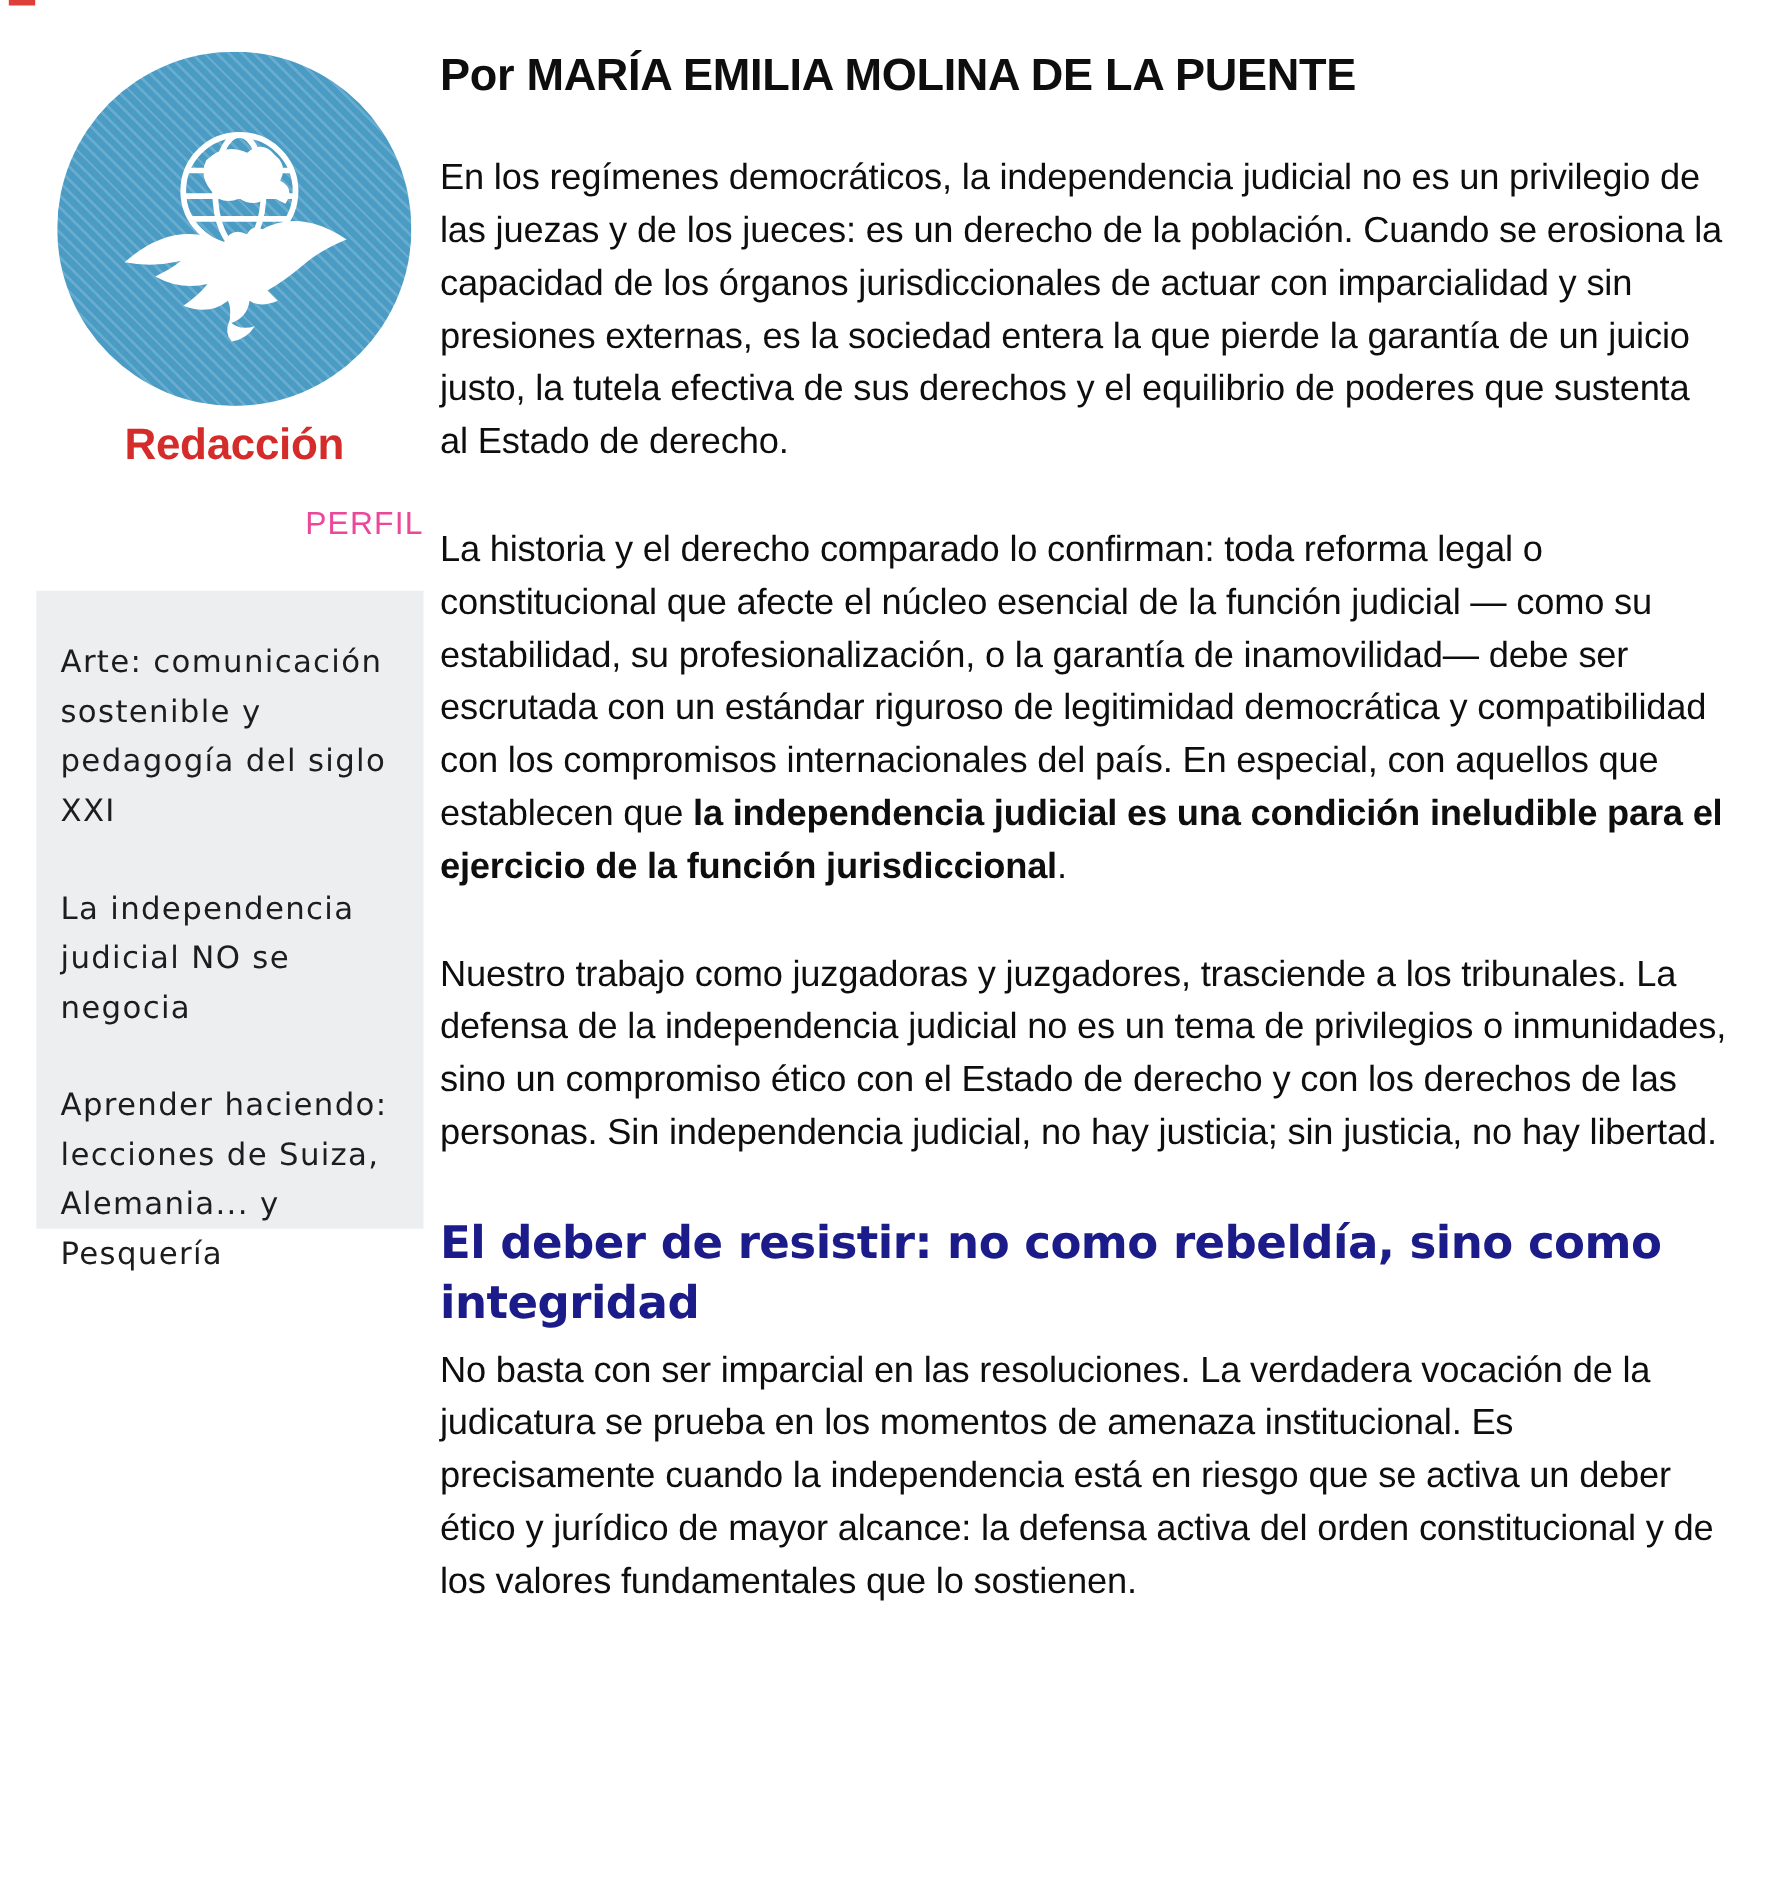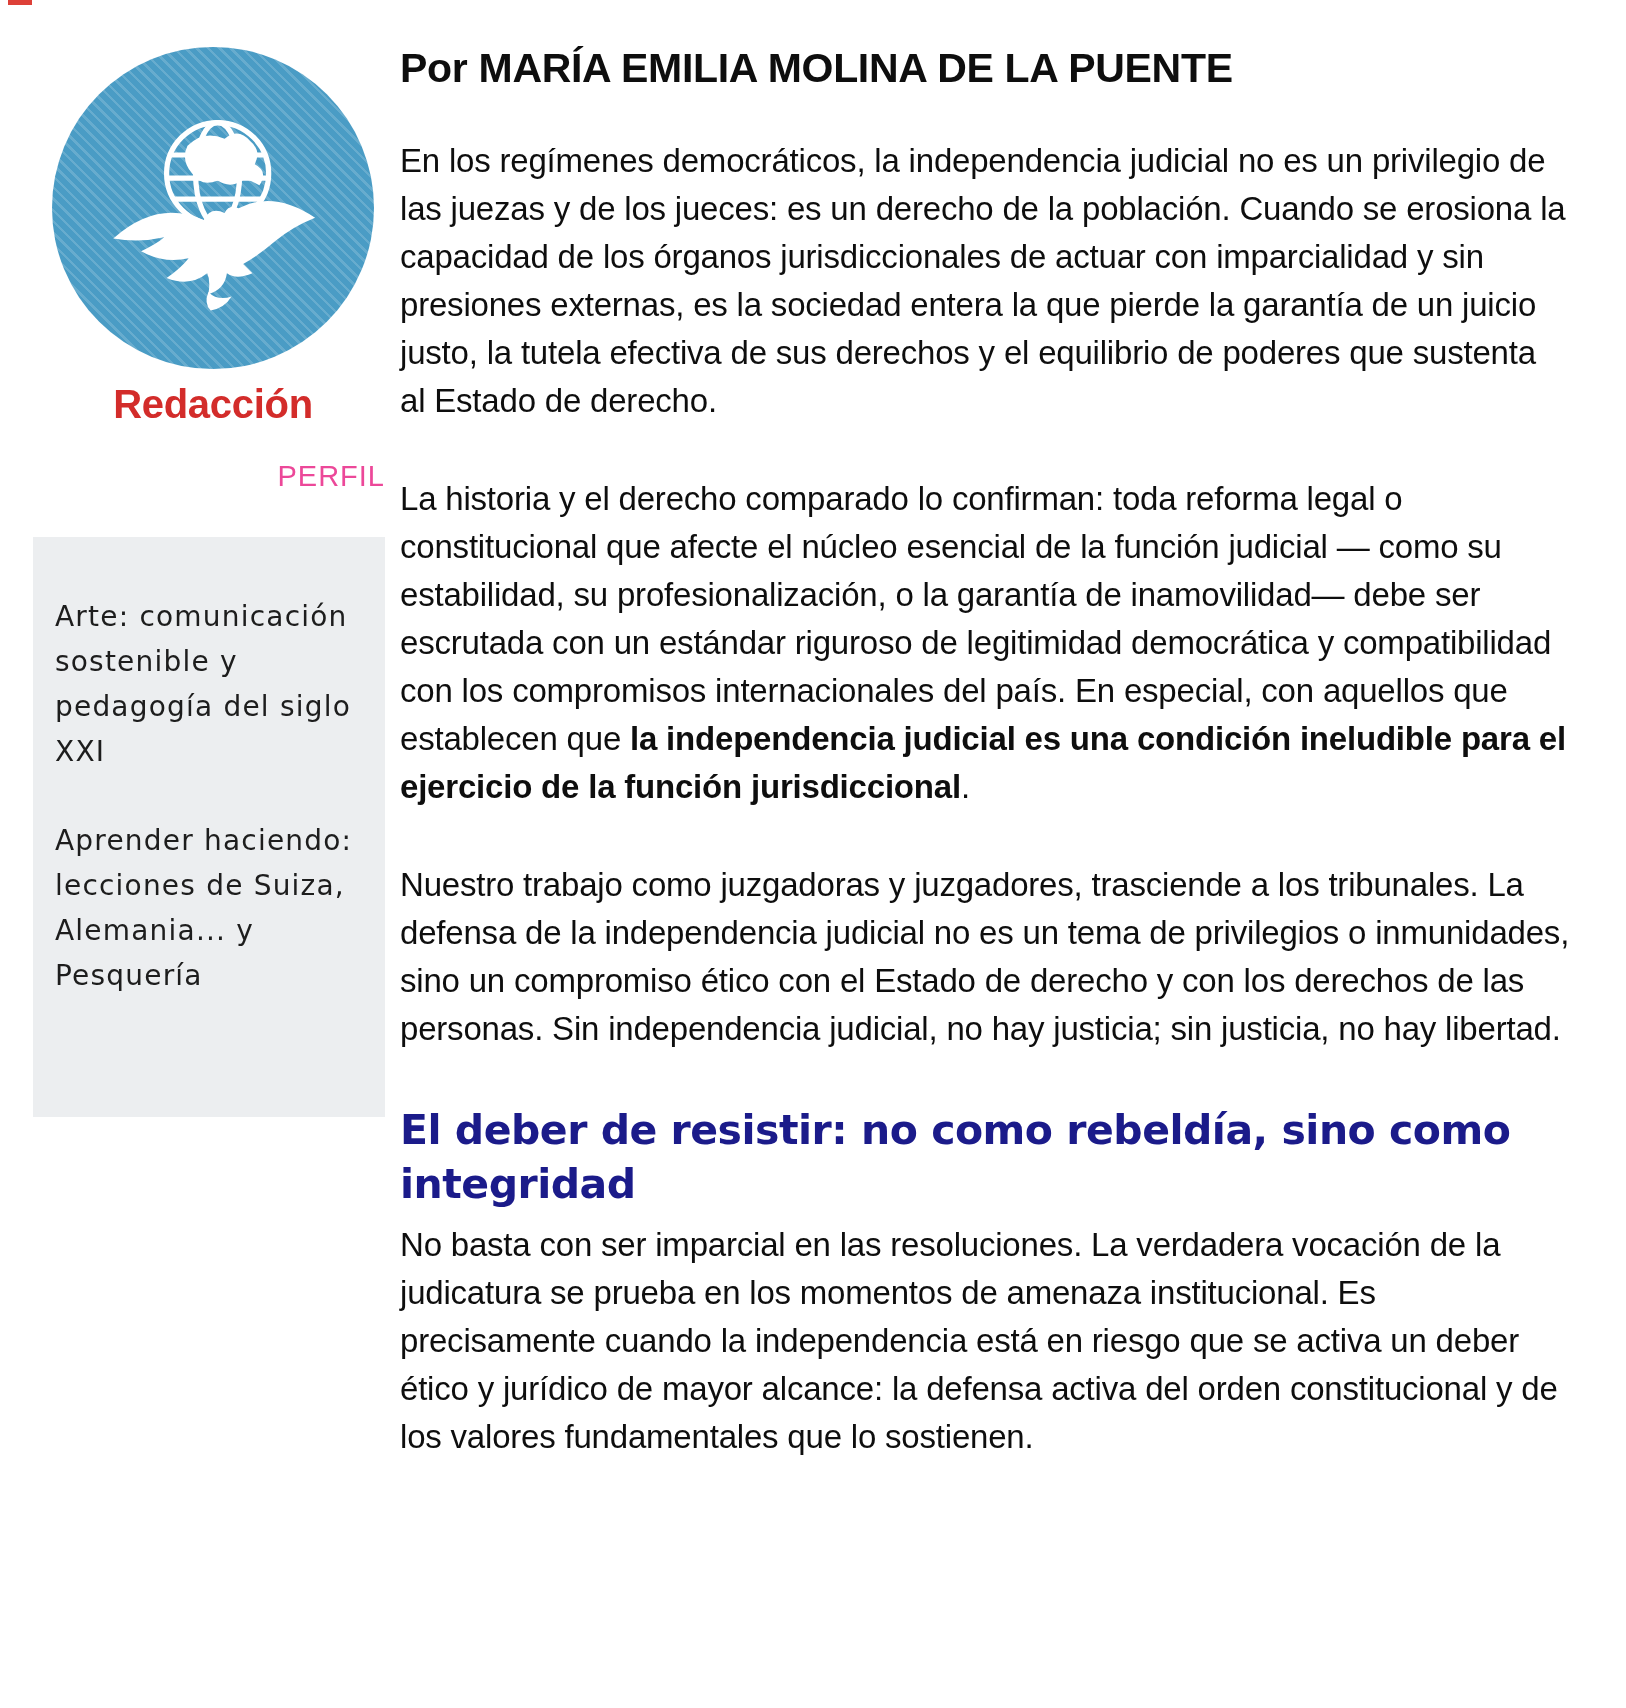--- a/index.html
+++ b/index.html
@@ -40,21 +40,21 @@
     position:absolute; left:33px; top:460px; width:352px;
     text-align:right;
     font-size:29px; color:#ec4899; letter-spacing:1px;
     cursor:pointer;
   }
 
   .related-box{
     position:absolute; left:33px; top:537px;
     width:352px; height:580px;
     background:#eceef0;
-    padding:57px 22px 0 22px;
+    padding:42px 22px 0 22px;
     font-family:"DejaVu Sans", sans-serif;
   }
   .related-item{
     font-size:28px; line-height:45px; letter-spacing:1.2px;
     color:#1d1d1d; margin:0 0 44px 0; cursor:pointer;
   }
 
   
   .main{
     position:absolute; left:400px; top:47px; width:1170px;
@@ -98,20 +98,21 @@
     <path fill="#ffffff" d="M14 122 Q52 88 92 106 Q98 94 110 100 Q114 92 122 96 Q152 80 188 104 Q168 112 154 124 Q140 136 126 144 L134 152 Q120 158 112 152 Q110 166 96 170 Q98 158 95 152 Q80 164 60 156 Q72 148 79 139 Q58 144 38 133 Q51 127 58 121 Q36 126 14 122 Z"></path>
     <path fill="#ffffff" d="M96 168 Q104 176 116 172 Q110 182 98 184 Q92 178 96 168 Z"></path>
   </svg>
 </div>
 
 <div class="author-name">Redacción</div>
 <div class="perfil">PERFIL</div>
 
 <div class="related-box">
   <div class="related-item">Arte: comunicación sostenible y pedagogía del siglo XXI</div>
+  <div class="related-item">La independencia judicial NO se negocia</div>
   <div class="related-item">Aprender haciendo: lecciones de Suiza, Alemania... y Pesquería</div>
 </div>
 
 <div class="main">
   <div class="byline">Por MARÍA EMILIA MOLINA DE LA PUENTE</div>
 
   <p>En los regímenes democráticos, la independencia judicial no es un privilegio de las juezas y de los jueces: es un derecho de la población. Cuando se erosiona la capacidad de los órganos jurisdiccionales de actuar con imparcialidad y sin presiones externas, es la sociedad entera la que pierde la garantía de un juicio justo, la tutela efectiva de sus derechos y el equilibrio de poderes que sustenta al Estado de derecho.</p>
 
   <p><span>La historia y el derecho comparado lo confirman: toda reforma legal o constitucional que afecte el núcleo esencial de la función judicial — como su estabilidad, su profesionalización, o la garantía de inamovilidad— debe ser escrutada con un estándar riguroso de legitimidad democrática y compatibilidad con los compromisos internacionales del país. En especial, con aquellos que establecen que </span><strong>la independencia judicial es una condición ineludible para el ejercicio de la función jurisdiccional</strong><span>.</span></p>
 

